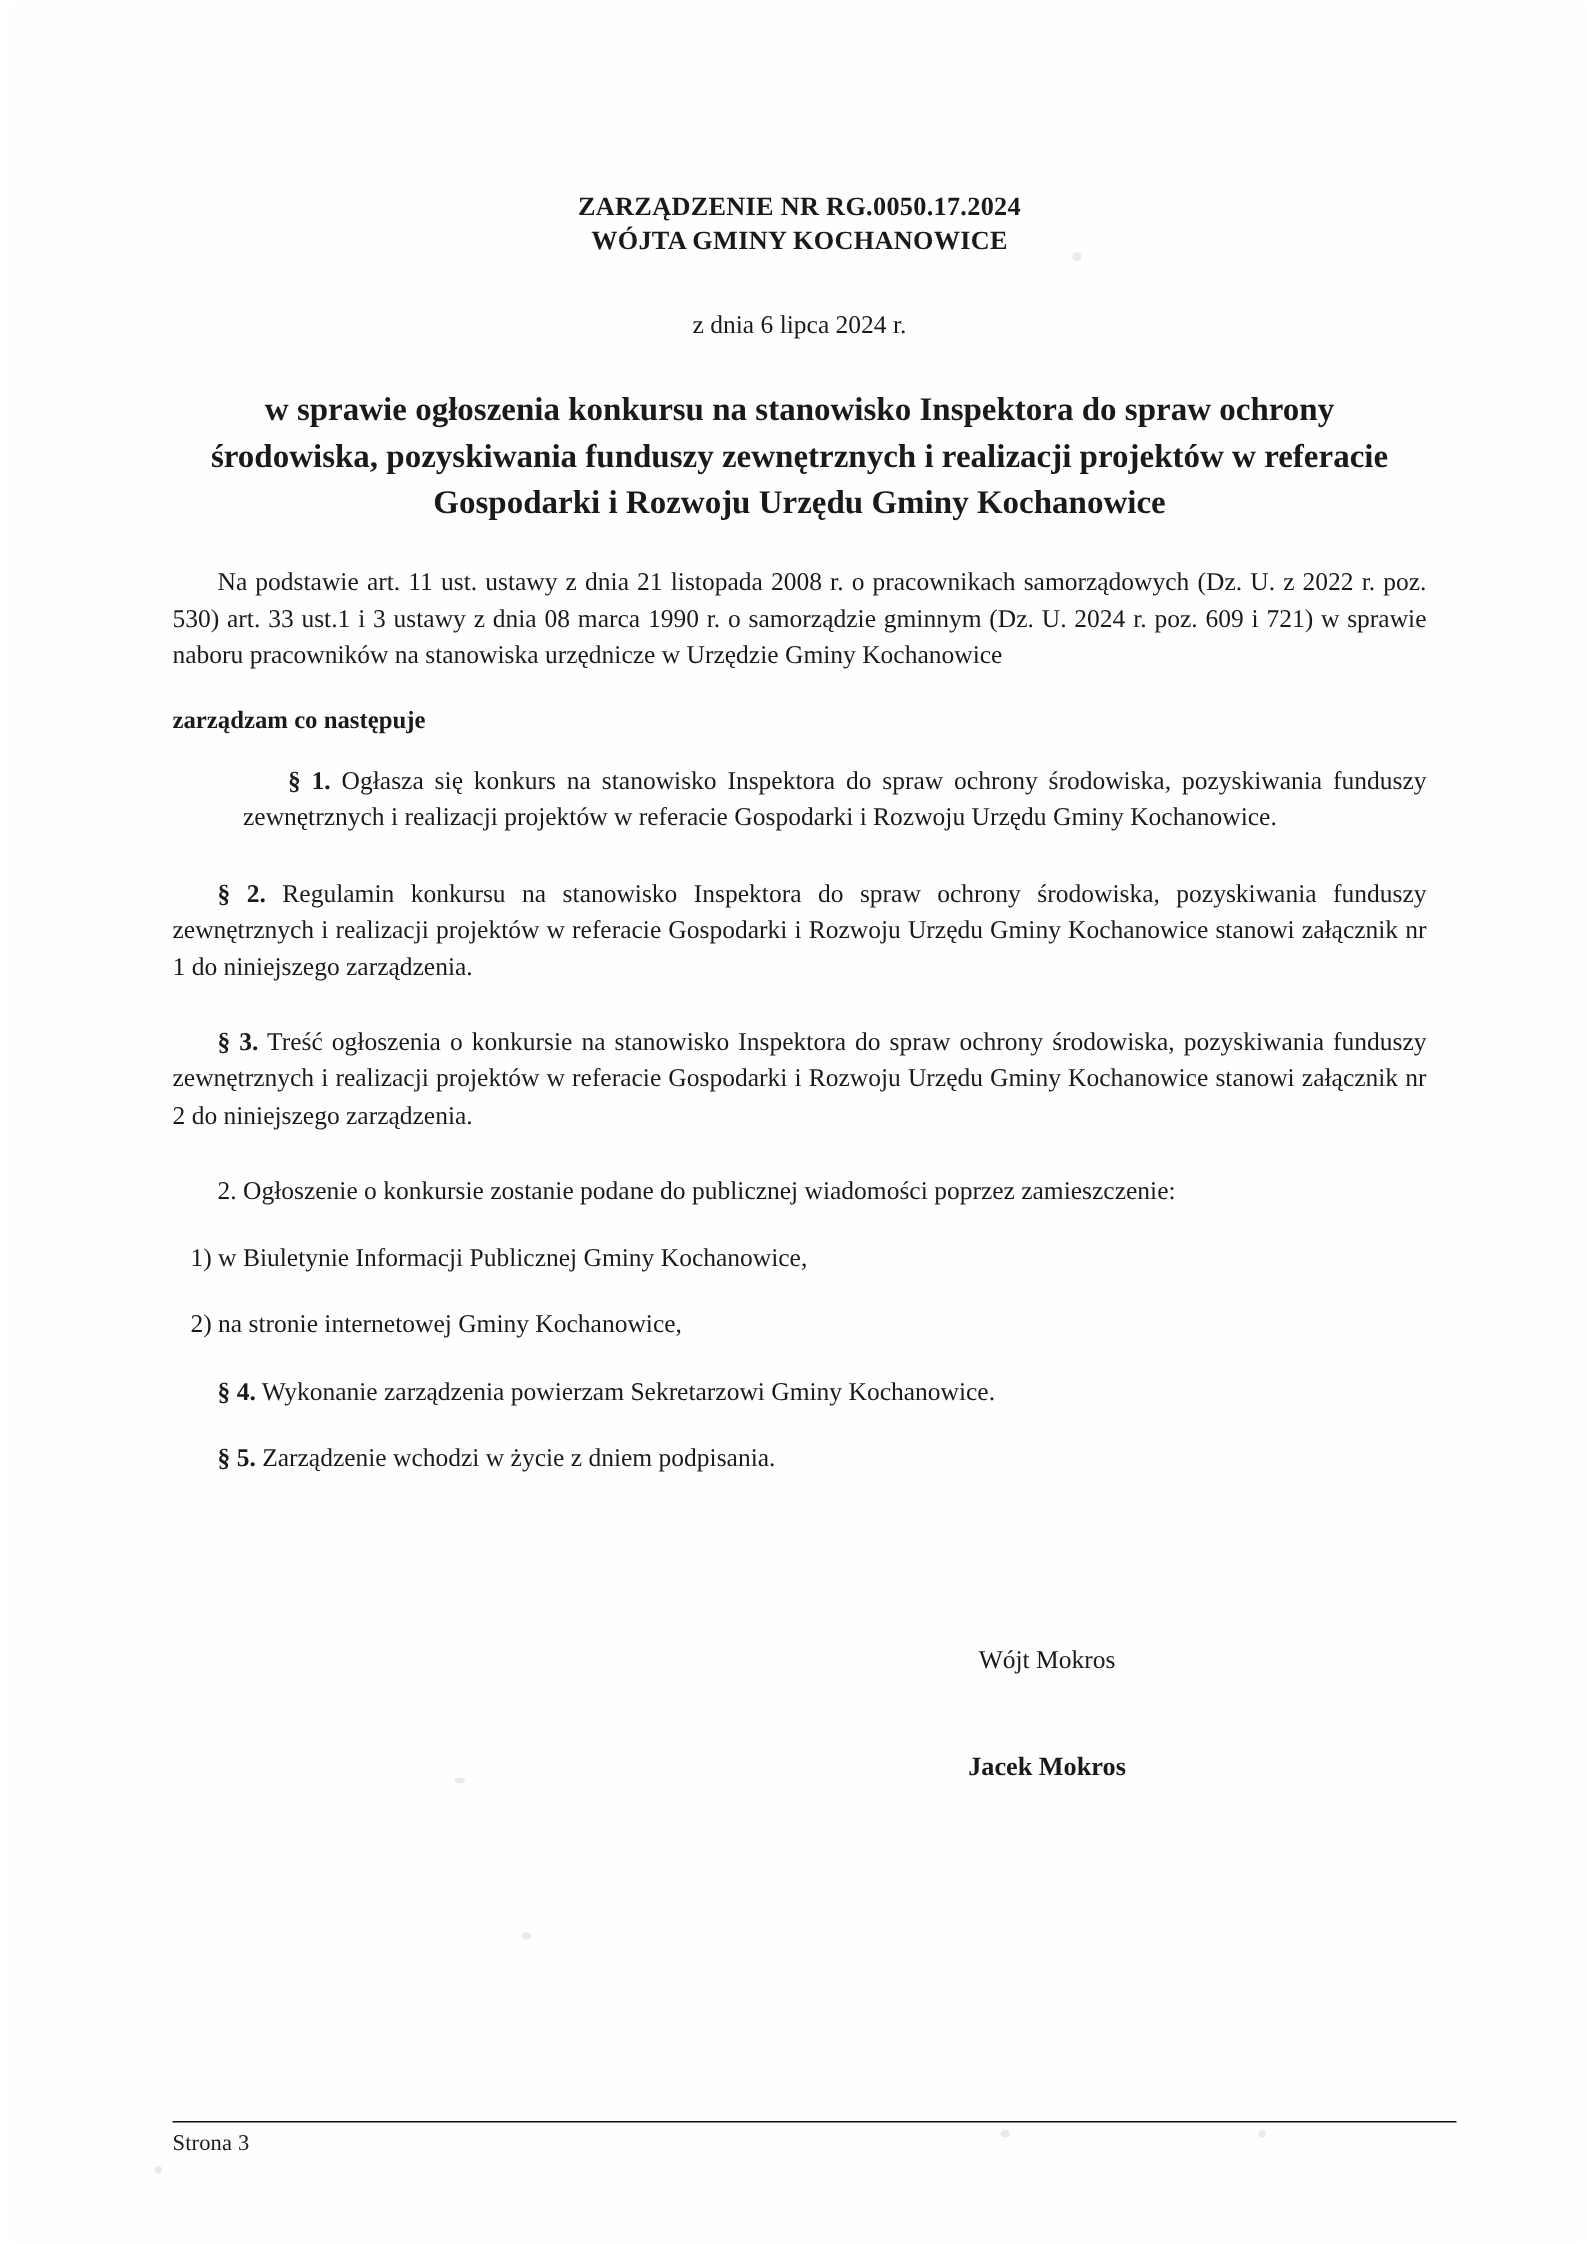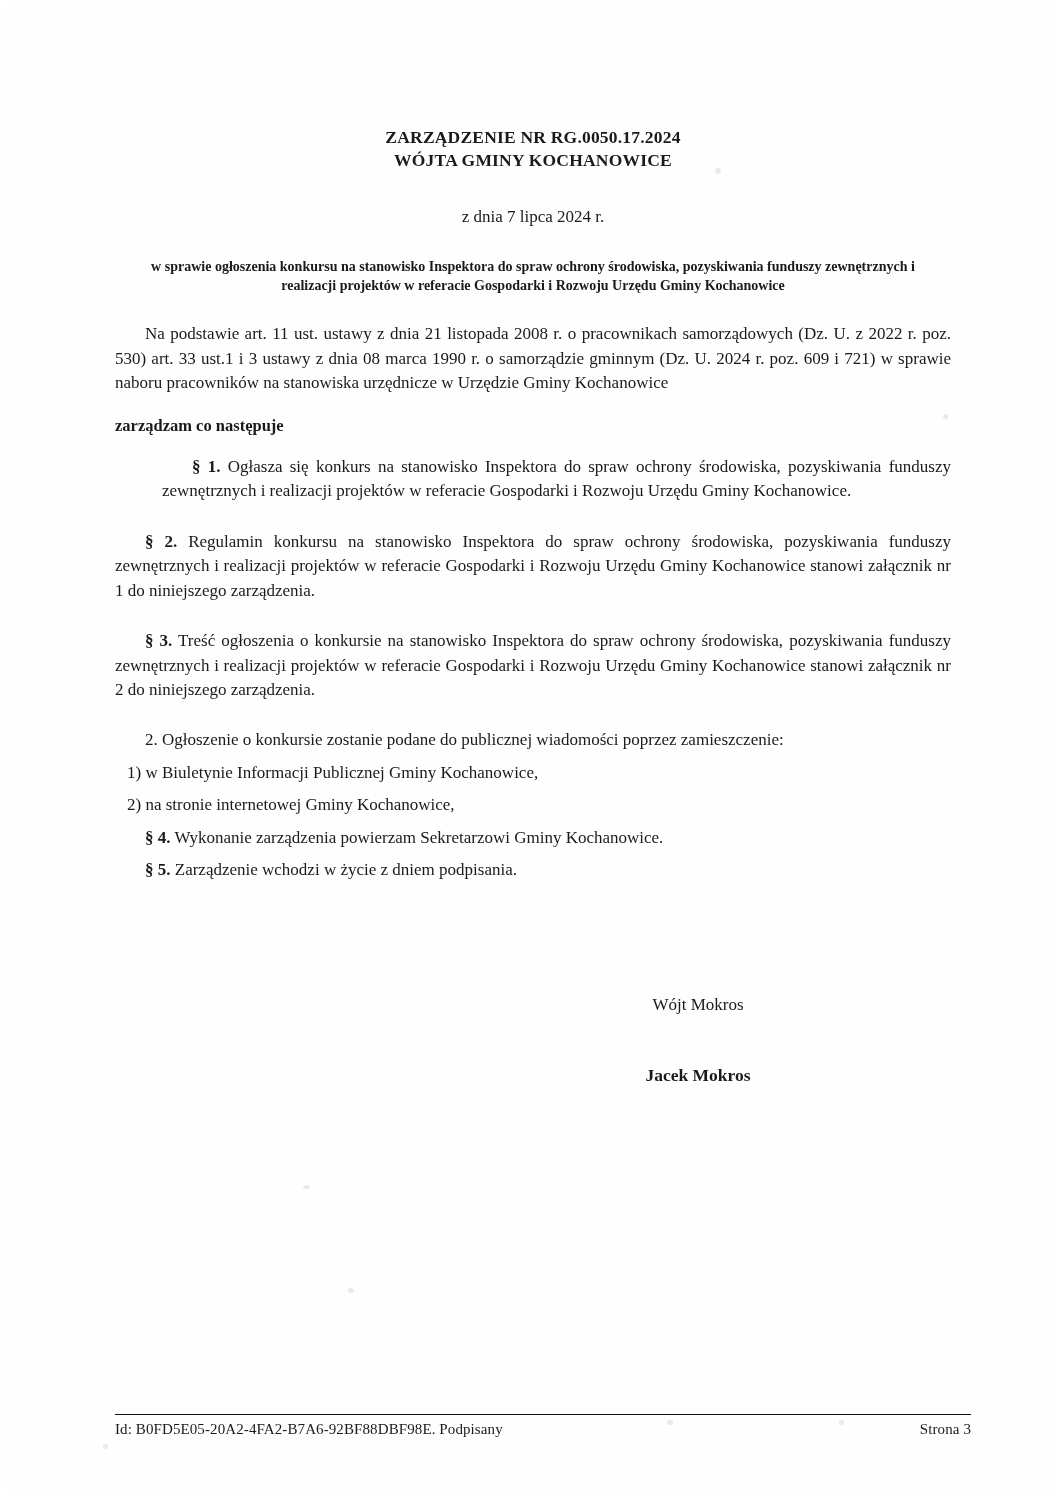--- a/index.html
+++ b/index.html
@@ -41,21 +41,21 @@
     display: block;
   }
   .date-line {
     text-align: center;
     font-size: 17px;
     margin-top: 34px;
   }
   .subject {
     text-align: center;
     font-weight: bold;
-    font-size: 14px;
+    font-size: 22px;
     line-height: 1.42;
     margin-top: 30px;
     padding: 0 22px;
   }
   .body-para {
     font-size: 17px;
     line-height: 1.44;
     text-align: justify;
     margin-top: 26px;
   }
@@ -70,21 +70,21 @@
     font-weight: bold;
     font-size: 16.5px;
     margin-top: 20px;
   }
   .para-num {
     font-weight: bold;
   }
   .list-item {
     font-size: 17px;
     line-height: 1.44;
-    margin-top: 8px;
+    margin-top: 20px;
     padding-left: 12px;
   }
   .list-item.deeper {
     padding-left: 30px;
   }
   .signature-block {
     margin-top: 112px;
     text-align: center;
     padding-left: 330px;
   }
@@ -134,21 +134,21 @@
   <span class="speck" style="left:836px;top:1420px;width:5px;height:5px;"></span>
   <span class="speck" style="left:100px;top:1444px;width:5px;height:5px;"></span>
 
   <div class="content">
 
     <div class="title-block">
       <span class="title-line">ZARZĄDZENIE NR RG.0050.17.2024</span>
       <span class="title-line">WÓJTA GMINY KOCHANOWICE</span>
     </div>
 
-    <div class="date-line">z dnia 7 lipca 2024 r.</div>
+    <div class="date-line">z dnia 6 lipca 2024 r.</div>
 
     <div class="subject">w sprawie ogłoszenia konkursu na stanowisko Inspektora do spraw ochrony środowiska, pozyskiwania funduszy zewnętrznych i realizacji projektów w referacie Gospodarki i Rozwoju Urzędu Gminy Kochanowice</div>
 
     <div class="body-para indent">Na podstawie art. 11 ust. ustawy z dnia 21 listopada 2008 r. o pracownikach samorządowych (Dz. U. z 2022 r. poz. 530) art. 33 ust.1 i 3 ustawy z dnia 08 marca 1990 r. o samorządzie gminnym (Dz. U. 2024 r. poz. 609 i 721) w sprawie naboru pracowników na stanowiska urzędnicze w Urzędzie Gminy Kochanowice</div>
 
     <div class="center-bold">zarządzam co następuje</div>
 
     <div class="body-para indent tight">
       <span class="para-num">§ 1.</span><span> Ogłasza się konkurs na stanowisko Inspektora do spraw ochrony środowiska, pozyskiwania funduszy zewnętrznych i realizacji projektów w referacie Gospodarki i Rozwoju Urzędu Gminy Kochanowice.</span>
     </div>
@@ -175,17 +175,16 @@
     </div>
 
     <div class="signature-block">
       <div class="sig-role">Wójt Mokros</div>
       <div class="sig-name">Jacek Mokros</div>
     </div>
 
   </div>
 
   <div class="footer">
-    <span class="footer-id">Id: B0FD5E05-20A2-4FA2-B7A6-92BF88DBF98E. Podpisany</span>
     <span class="footer-page">Strona 3</span>
   </div>
 
 </div>
 
 </body></html>

